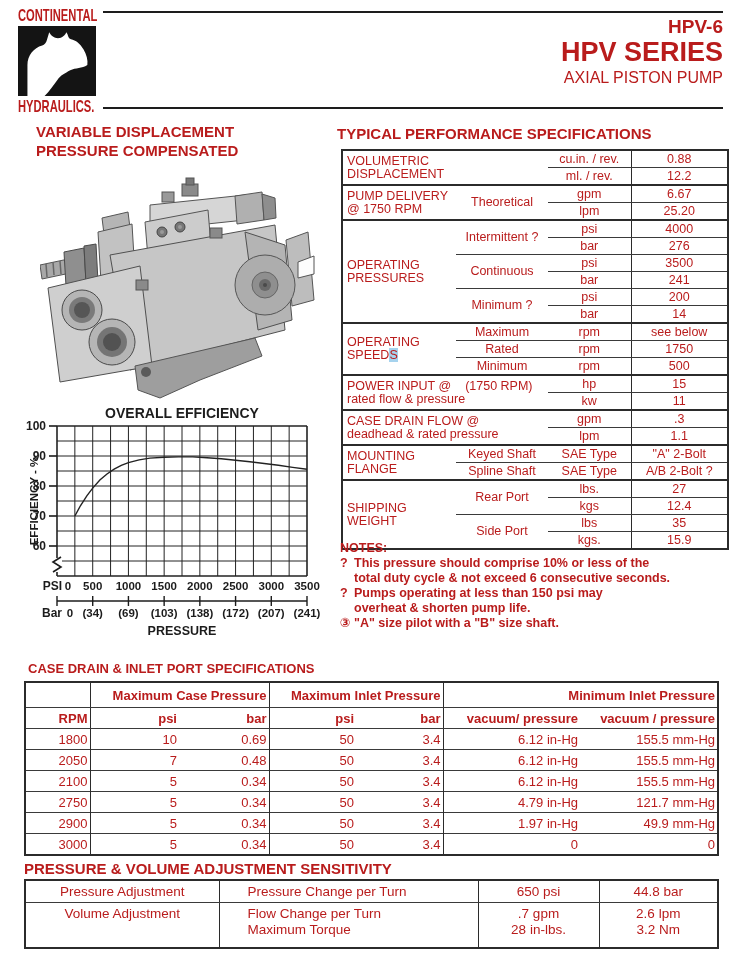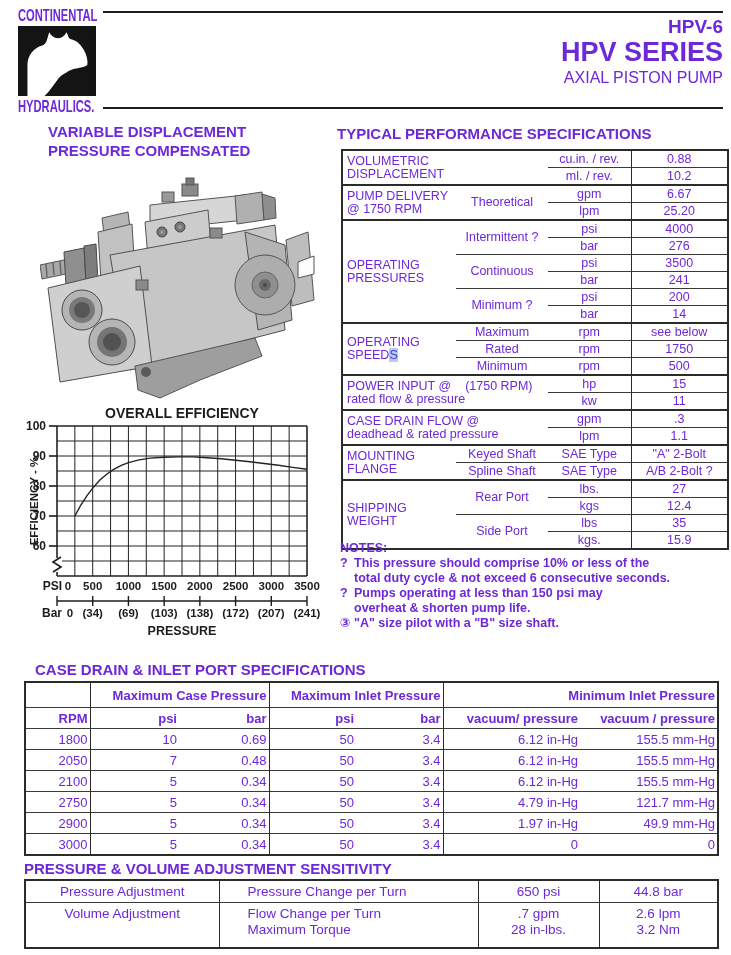--- a/index.html
+++ b/index.html
@@ -1,29 +1,29 @@
 <!DOCTYPE html>
 <html><head>
 <meta charset="utf-8">
 <style>
   html,body{margin:0;padding:0;background:#fff;}
   .page{position:relative;width:731px;height:955px;background:#fff;overflow:hidden;
-        font-family:"Liberation Sans","DejaVu Sans",sans-serif;color:#6d28d9;}
+        font-family:"Liberation Sans","DejaVu Sans",sans-serif;color:#b91c1c;}
   
   .logo{position:absolute;left:18px;top:8px;width:80px;}
   .logo-line{font-weight:bold;font-size:13px;white-space:nowrap;transform:scale(.86,1.25);transform-origin:left center;letter-spacing:0;}
   .logo-box{width:78px;height:70px;background:#141414;margin:3px 0 3px 0;}
   .rule{position:absolute;left:103px;width:620px;height:2px;background:#1d1d1d;}
   .rule-top{top:11px;} .rule-bottom{top:107px;}
   .titleblock{position:absolute;right:8px;top:16px;text-align:right;}
   .t-model{font-size:19px;font-weight:bold;line-height:22px;}
   .t-series{font-size:27px;font-weight:bold;line-height:29px;}
   .t-sub{font-size:16px;line-height:21px;}
   
-  .lefthead{position:absolute;left:48px;top:122px;font-size:15px;font-weight:bold;line-height:19px;}
+  .lefthead{position:absolute;left:36px;top:122px;font-size:15px;font-weight:bold;line-height:19px;}
   .pump{position:absolute;left:40px;top:170px;width:290px;height:240px;}
   .chart{position:absolute;left:22px;top:404px;width:302px;height:245px;}
   .chart svg text{font-family:"Liberation Sans","DejaVu Sans",sans-serif;}
   
   .spectitle{position:absolute;left:337px;top:125px;font-size:15px;font-weight:bold;}
   table{border-collapse:collapse;table-layout:fixed;}
   .spec{position:absolute;left:341px;top:149px;width:386px;border:2px solid #2b2b2b;font-size:12.5px;}
   .spec td{height:16px;padding:0 3px;line-height:13px;white-space:nowrap;overflow:hidden;}
   .spec .lbl{text-align:left;padding-left:4px;}
   .spec .sub{text-align:center;}
@@ -31,21 +31,21 @@
   .spec .val{text-align:center;border-left:1px solid #2b2b2b;margin-top:16px;}
   .spec .bu{border-bottom:1px solid #3a3a3a;}
   .spec tr.sec{border-top:2px solid #2b2b2b;}
   .flexline{display:flex;gap:14px;}
   .hl{background:#a6d3ee;}
   
   .notes{position:absolute;left:340px;top:541px;width:385px;font-size:12.5px;font-weight:bold;line-height:15px;}
   .note-item{display:flex;}
   .note-marker{width:14px;flex:none;}
   
-  .cdtitle{position:absolute;left:35px;top:661px;font-size:15px;font-weight:bold;}
+  .cdtitle{position:absolute;left:28px;top:661px;font-size:13px;font-weight:bold;}
   .cd{position:absolute;left:24px;top:681px;width:693px;border:2px solid #2b2b2b;font-size:13px;}
   .cd td,.cd th{text-align:right;padding:0 2px;}
   .cd thead tr:first-child td{height:24px;font-weight:bold;border-bottom:1px solid #3a3a3a;}
   .cd thead tr:last-child th{height:20px;font-weight:bold;border-bottom:1px solid #3a3a3a;}
   .cd tbody td{height:20px;}
   .cd tbody tr + tr td{border-top:1px solid #3a3a3a;}
   .br{border-right:1px solid #2b2b2b;}
   
   .senstitle{position:absolute;left:24px;top:860px;font-size:15px;font-weight:bold;}
   .sens{position:absolute;left:24px;top:879px;width:693px;border:2px solid #2b2b2b;font-size:13.5px;}
@@ -226,21 +226,21 @@
       <tr>
         <td class="lbl" colspan="2" rowspan="2">
             <div>VOLUMETRIC</div>
             <div>DISPLACEMENT</div>
           </td>
         <td class="unit bu">cu.in. / rev.</td>
         <td class="val bu">0.88</td>
       </tr>
       <tr>
           <td class="unit">ml. / rev.</td>
-          <td class="val">10.2</td>
+          <td class="val">12.2</td>
         </tr>
 
       <tr class="sec">
         <td class="lbl" rowspan="2">
             <div>PUMP DELIVERY</div>
             <div>@ 1750 RPM</div>
           </td>
         <td class="sub" rowspan="2">Theoretical</td>
         <td class="unit bu">gpm</td>
         <td class="val bu">6.67</td>

